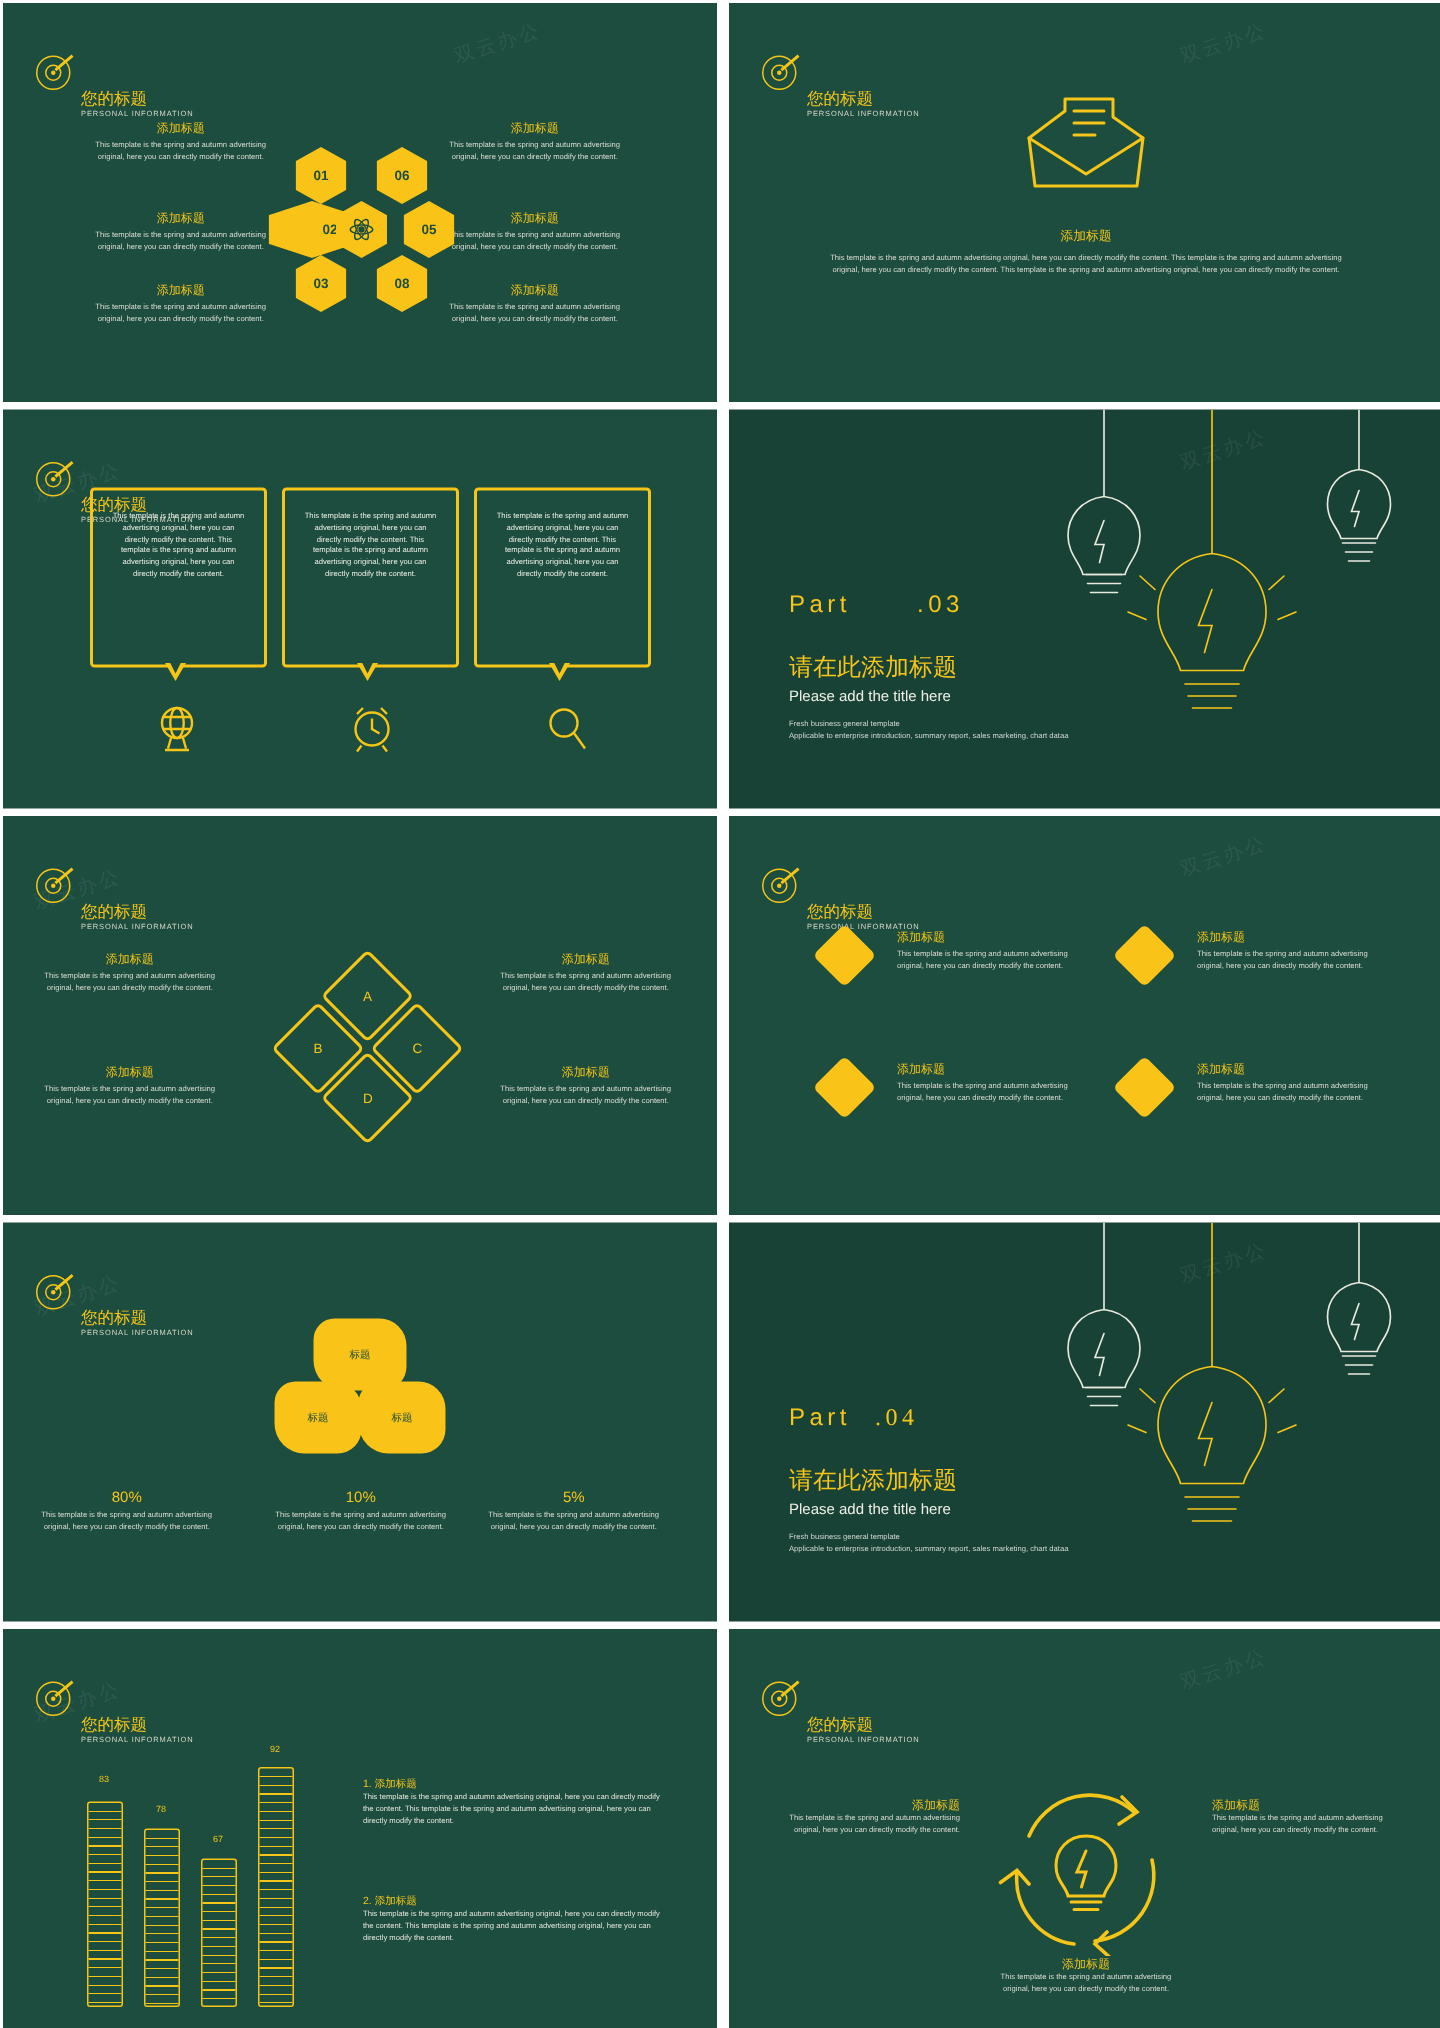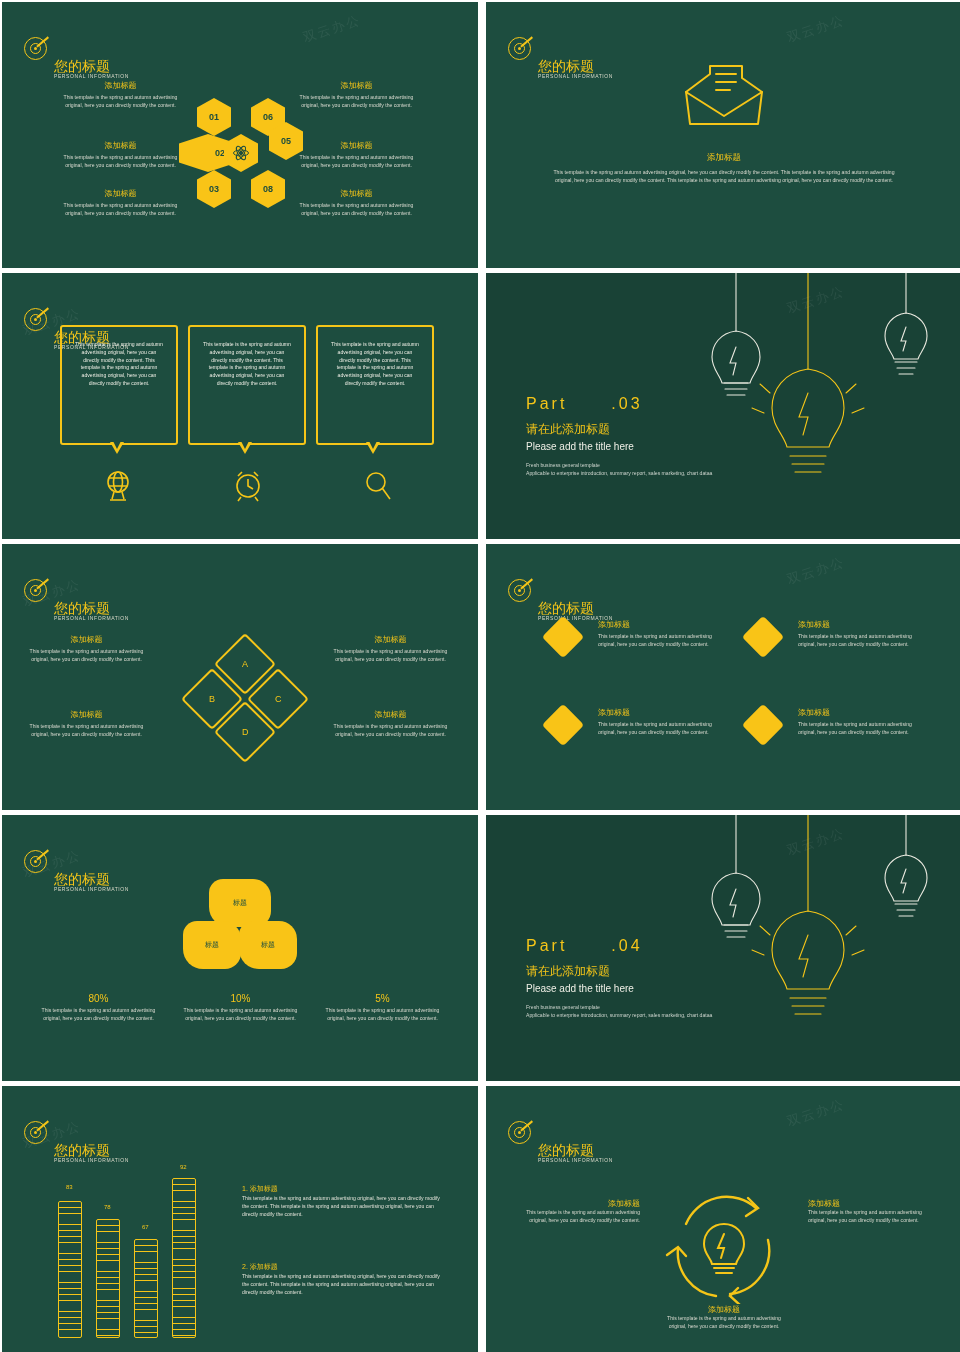--- a/index.html
+++ b/index.html
@@ -6,21 +6,21 @@
   body{width:960px;height:1352px;font-family:"Liberation Sans",sans-serif;}
   .grid{display:grid;grid-template-columns:476px 476px;grid-auto-rows:266px;column-gap:8px;row-gap:5px;padding:2px 0 0 2px;}
   .slide{position:relative;background:#1d4d3f;overflow:hidden;}
   .slide.dark{background:#194236;}
   
   .hdr{position:absolute;left:22px;top:14px;display:flex;align-items:center;gap:7px;}
   .hdr .logo{width:21px;height:21px;border:1.6px solid #f5c518;border-radius:50%;position:relative;flex:none;}
   .hdr .logo:before{content:"";position:absolute;left:5px;top:5px;right:5px;bottom:5px;border:1.4px solid #f5c518;border-radius:50%;}
   .hdr .logo:after{content:"";position:absolute;left:9px;top:9px;width:3px;height:3px;background:#f5c518;border-radius:50%;}
   .hdr .arrow{position:absolute;width:15px;height:1.6px;background:#f5c518;transform:rotate(-40deg);left:10px;top:3px;}
-  .hdr .txt .t1{color:#f5c518;font-size:14px;line-height:12px;margin-top:44px;}
+  .hdr .txt .t1{color:#f5c518;font-size:11px;line-height:12px;margin-top:44px;}
   .hdr .txt .t2{color:#d9d9c9;font-size:5px;letter-spacing:.6px;line-height:8px;}
   .wm{position:absolute;color:rgba(255,255,255,.07);font-size:13px;letter-spacing:2px;transform:rotate(-18deg);pointer-events:none;}
   .wm.a{left:300px;top:18px;}
   .wm.b{left:20px;top:40px;}
   .sub{font-size:5.1px;line-height:7.6px;color:#dcdcd2;}
   .ttl{font-size:8px;color:#f5c518;}
   .center{text-align:center;}
 
   
   .hexwrap{position:absolute;left:185px;top:72px;width:110px;height:150px;}
@@ -29,21 +29,21 @@
   .blk .ttl{margin-bottom:3px;}
   
   .env{position:absolute;left:190px;top:60px;width:96px;height:66px;}
   
   .bub{position:absolute;top:52px;width:118px;height:120px;border:2.4px solid #f5c518;border-radius:3px;box-sizing:border-box;padding:14px 12px 0;}
   .bub p{margin:0;font-size:5.1px;line-height:7.8px;color:#efefe6;text-align:center;}
   .tail{position:absolute;bottom:-11px;left:48px;width:0;height:0;border-left:7px solid transparent;border-right:7px solid transparent;border-top:12px solid #f5c518;}
   .tail:after{content:"";position:absolute;left:-4px;top:-13px;width:0;height:0;border-left:4px solid transparent;border-right:4px solid transparent;border-top:8px solid #1d4d3f;}
   
   .partbig{font-size:16px;color:#f5c518;letter-spacing:3px;}
-  .partcn{font-size:12px;color:#f5c518;margin-top:8px;}
+  .partcn{font-size:16px;color:#f5c518;margin-top:22px;}
   .parten{font-size:10px;color:#efefe6;margin-top:3px;}
   .partsm{font-size:5.1px;color:#cfd6cf;line-height:8.4px;margin-top:9px;}
   
   .dia{position:absolute;width:40px;height:40px;border:2.2px solid #f5c518;transform:rotate(45deg);border-radius:4px;display:flex;align-items:center;justify-content:center;}
   .dia span{transform:rotate(-45deg);color:#f5c518;font-size:9px;}
   
   .idia{position:absolute;width:30px;height:30px;background:#f9c417;transform:rotate(45deg);border-radius:4px;}
   
   .blob{position:absolute;background:#f9c417;border-radius:14px 18px 16px 20px;display:flex;align-items:center;justify-content:center;color:#1d4d3f;font-size:7px;}
   
@@ -88,21 +88,21 @@
       <div class="sub">This template is the spring and autumn advertising original, here you can directly modify the content.</div>
     </div>
     <div class="blk" style="left:296px;top:186px;text-align:center;">
       <div class="ttl">添加标题</div>
       <div class="sub">This template is the spring and autumn advertising original, here you can directly modify the content.</div>
     </div>
     <div class="hexwrap">
       <div class="hex" style="left:10px;top:24px;">01</div>
       <div class="hex" style="left:64px;top:24px;">06</div>
       <div class="hex" style="left:-8px;top:60px;padding-left:24px;">02</div>
-      <div class="hex" style="left:82px;top:48px;">05</div>
+      <div class="hex" style="left:82px;top:60px;">05</div>
       <div class="hex" style="left:10px;top:96px;">03</div>
       <div class="hex" style="left:64px;top:96px;">08</div>
       <div class="hex" style="left:37px;top:60px;">
         <svg width="18" height="18" viewBox="0 0 24 24" fill="none" stroke="#1d4d3f" stroke-width="1.3">
             <circle cx="12" cy="12" r="2.2" fill="#1d4d3f"></circle>
             <ellipse cx="12" cy="12" rx="10" ry="4"></ellipse>
             <ellipse cx="12" cy="12" rx="10" ry="4" transform="rotate(60 12 12)"></ellipse>
             <ellipse cx="12" cy="12" rx="10" ry="4" transform="rotate(120 12 12)"></ellipse>
           </svg>
       </div>
@@ -297,21 +297,21 @@
         </div>
       <div class="txt">
           <div class="t1">您的标题</div>
           <div class="t2">PERSONAL INFORMATION</div>
         </div>
     </div>
     <div class="blob" style="left:207px;top:64px;width:62px;height:48px;">标题</div>
     <div class="blob" style="left:181px;top:106px;width:58px;height:48px;">标题</div>
     <div class="blob" style="left:237px;top:106px;width:58px;height:48px;">标题</div>
 
-    <div class="blk center" style="left:38px;top:178px;">
+    <div class="blk center" style="left:24px;top:178px;">
       <div class="ttl" style="font-size:10px;">80%</div>
       <div class="sub">This template is the spring and autumn advertising original, here you can directly modify the content.</div>
     </div>
     <div class="blk center" style="left:180px;top:178px;">
       <div class="ttl" style="font-size:10px;">10%</div>
       <div class="sub">This template is the spring and autumn advertising original, here you can directly modify the content.</div>
     </div>
     <div class="blk center" style="left:322px;top:178px;">
       <div class="ttl" style="font-size:10px;">5%</div>
       <div class="sub">This template is the spring and autumn advertising original, here you can directly modify the content.</div>
@@ -335,21 +335,21 @@
         <path d="M106 140 l-12 -5 M194 140 l12 -5 M112 120 l-10 -9 M188 120 l10 -9"></path>
       </g>
       <g>
         <path d="M248 0 v40"></path>
         <path d="M248 40 c-14 2 -21 12 -21 23 c0 11 7 16 9 23 l24 0 c2 -7 9 -12 9 -23 c0 -11 -7 -21 -21 -23z"></path>
         <path d="M237 89 h22 M239 95 h18 M241 101 h14"></path>
         <path d="M248 54 l-5 14 h5 l-3 10"></path>
       </g>
     </svg>
     <div style="position:absolute;left:40px;top:122px;width:230px;">
-      <div><span class="partbig">Part</span><span class="partbig" style="margin-left:44px;">.04</span></div>
+      <div><span class="partbig">Part</span><span class="partbig" style="margin-left:16px;font-family:Liberation Serif, serif;">.04</span></div>
       <div class="partcn">请在此添加标题</div>
       <div class="parten">Please add the title here</div>
       <div class="partsm" style="white-space:pre-line;">Fresh business general template
 Applicable to enterprise introduction, summary report, sales marketing, chart dataa</div>
     </div>
   </div>
 
   <div class="slide">
     <div class="wm b">双云办公</div>
     <div class="hdr">

